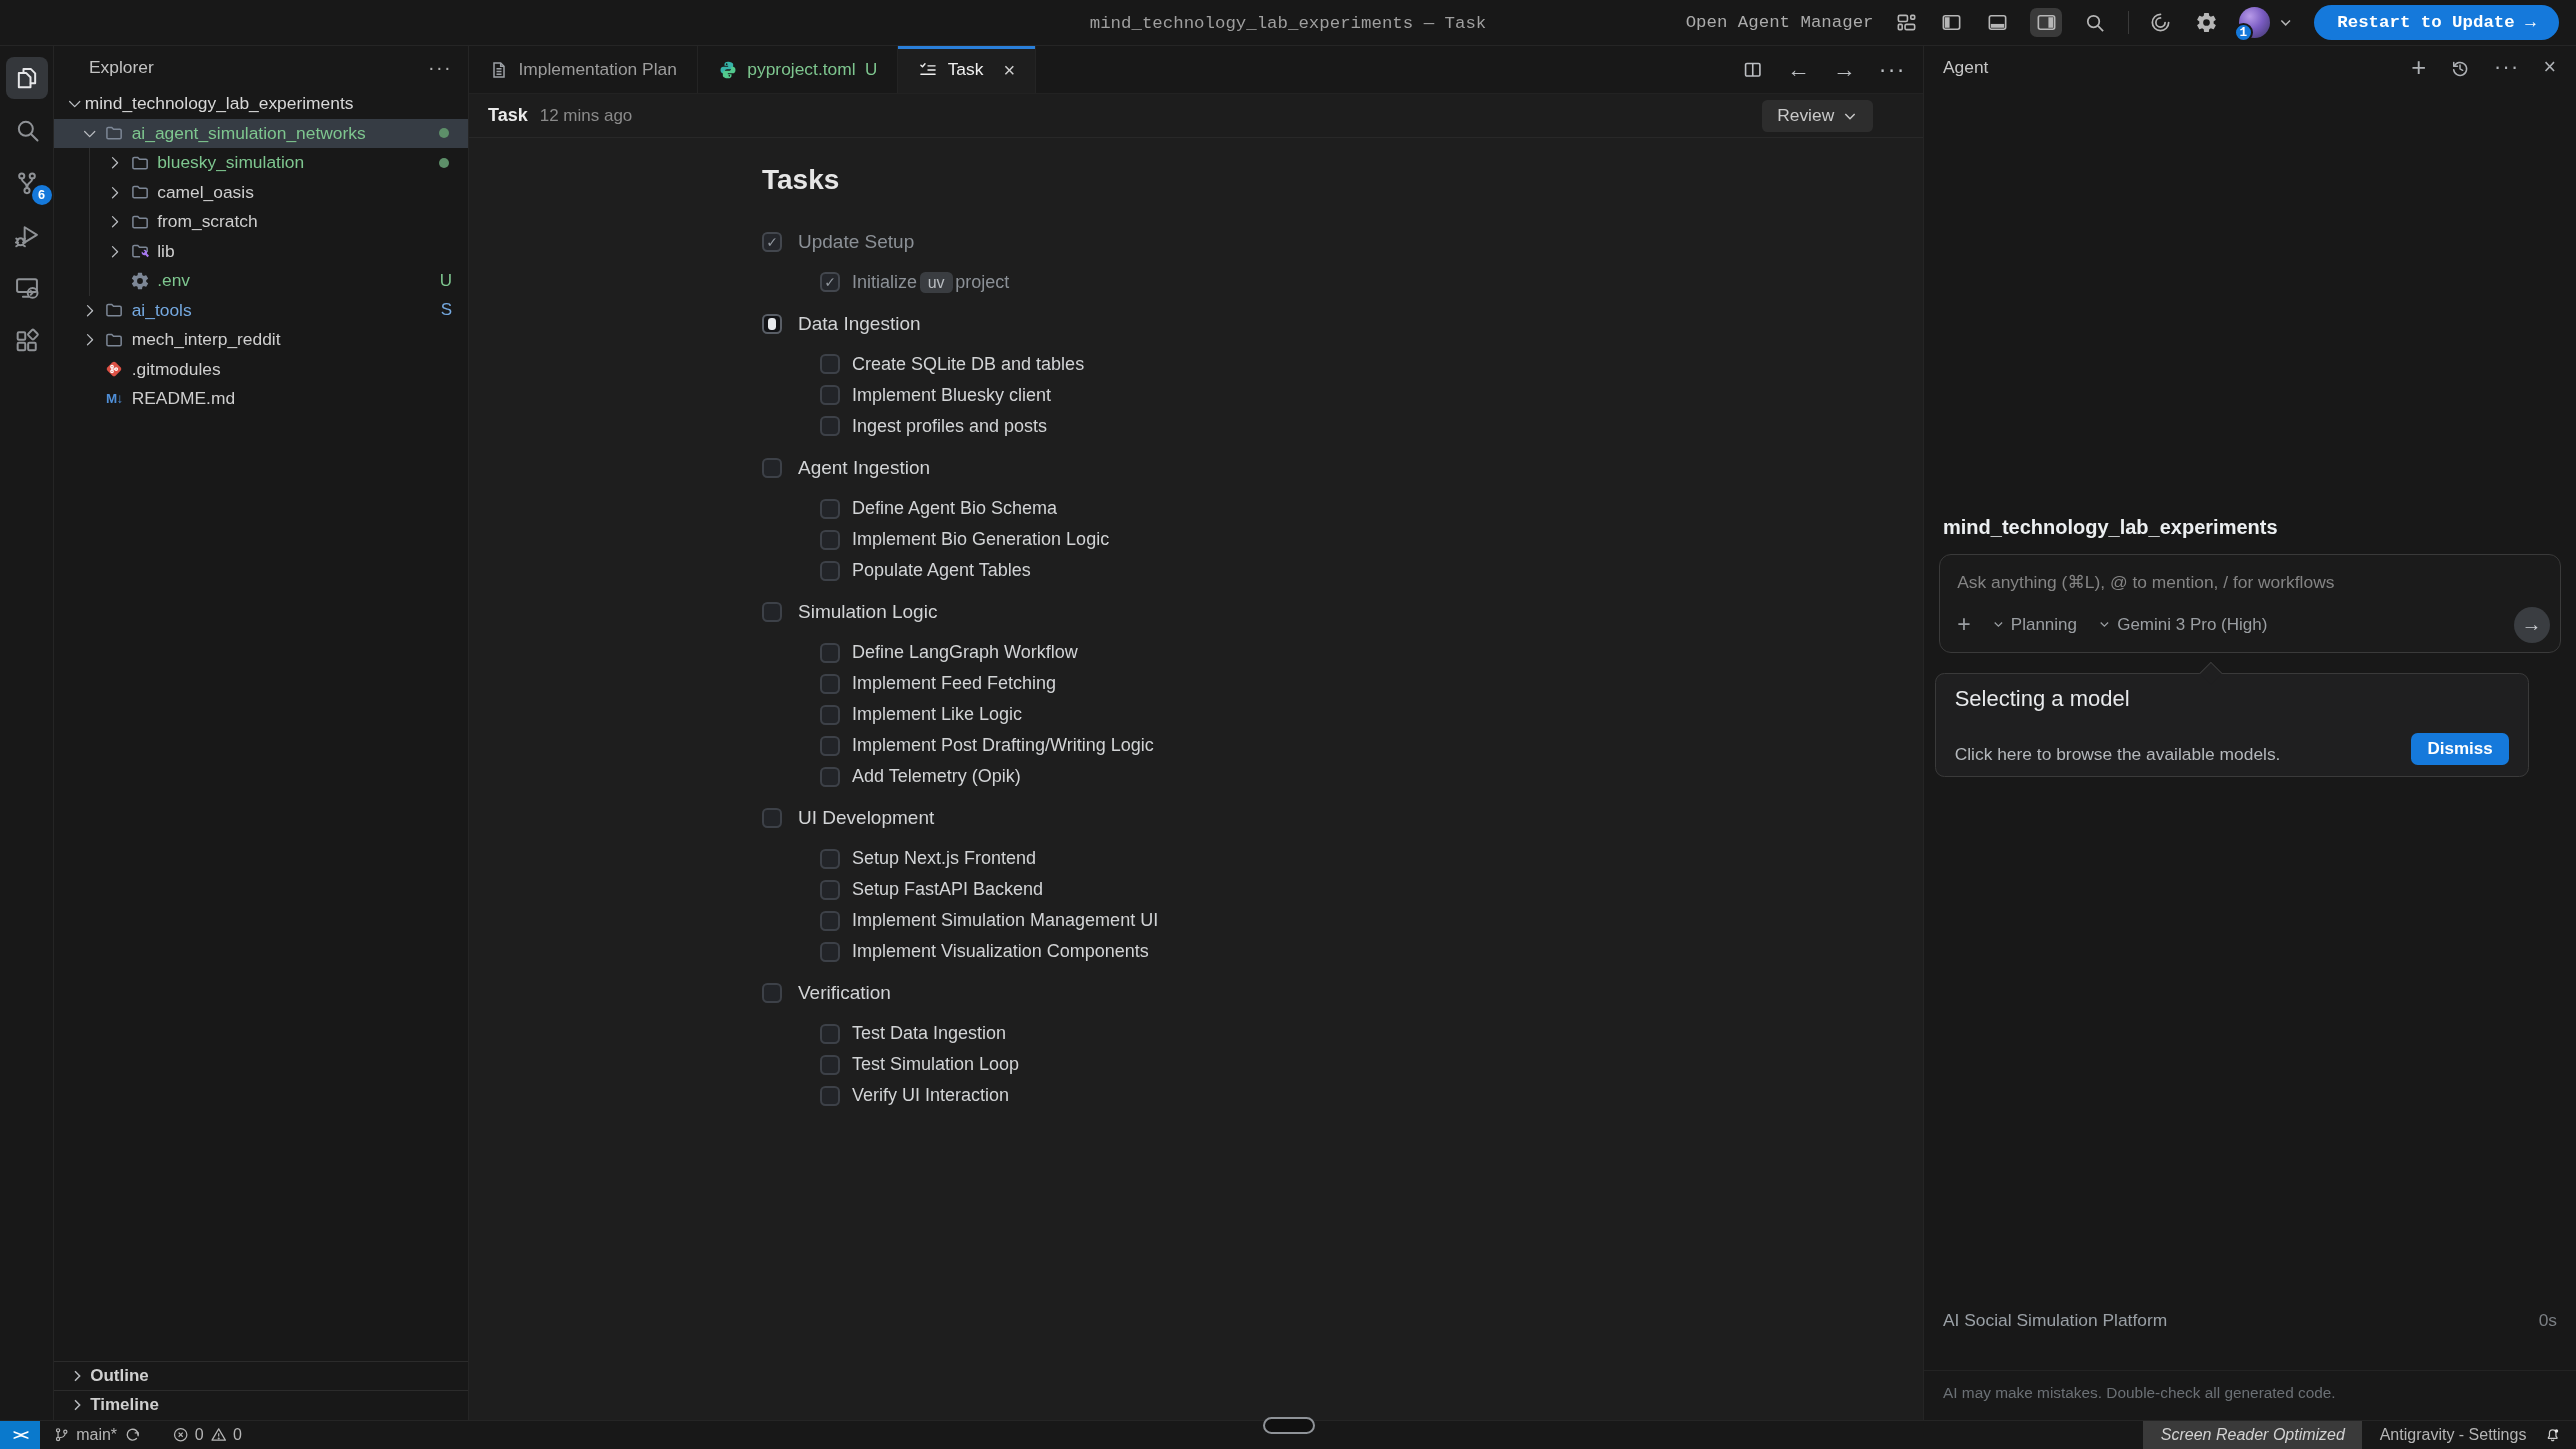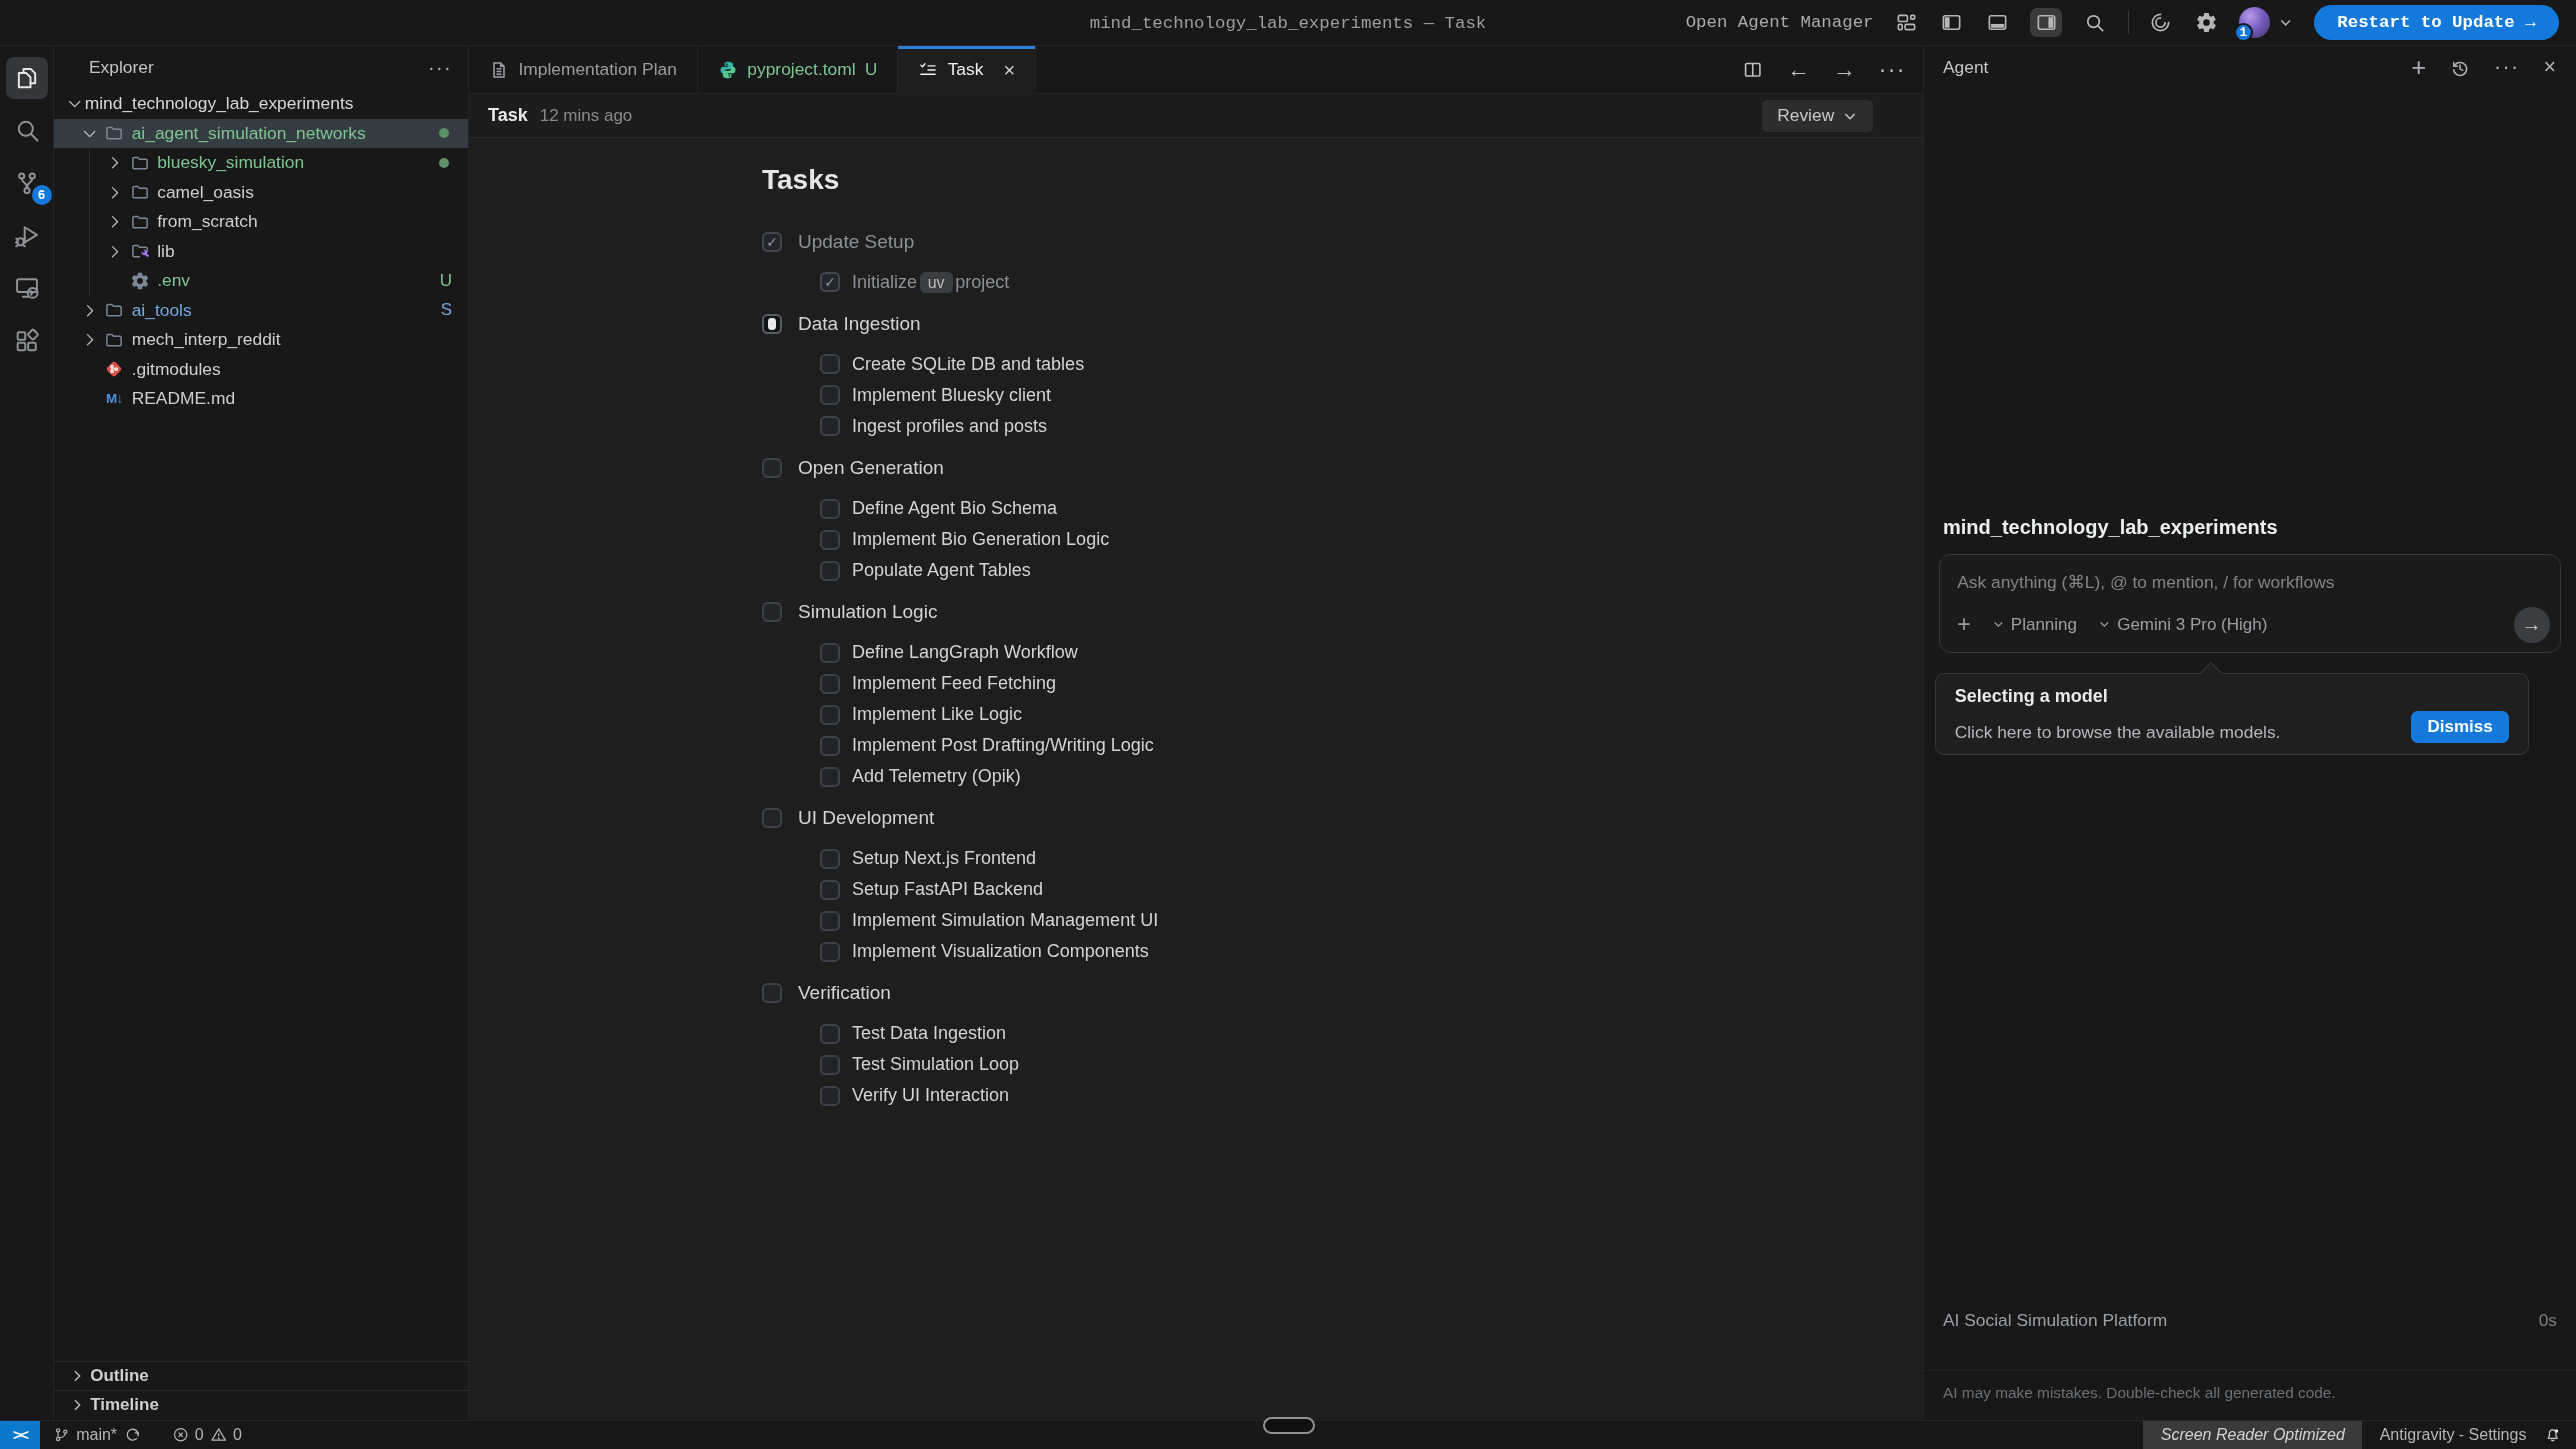--- a/index.html
+++ b/index.html
@@ -109,21 +109,21 @@
   .ws-title { position:absolute; top:470px; left:19px; font-size:20px; font-weight:700; color:#eceff1; }
   .ag-input { position:absolute; top:508px; left:14.8px; right:14.8px; height:99px; border:1.3px solid #3a3a3a; border-radius:12px; background:#1b1b1b; }
   .ag-placeholder { position:absolute; top:17.4px; left:17.4px; color:#848484; font-size:17.4px; }
   .ag-controls { position:absolute; left:17.4px; right:10.7px; bottom:9.4px; display:flex; align-items:center; gap:20px; color:#9b9fa3; font-size:17px; }
   .ag-ctl { display:flex; align-items:center; gap:5.4px; }
   .ag-ctl svg { width:14.8px; height:14.8px; }
   .ctl-plus { font-size:23px; font-weight:300; color:#9b9fa3; line-height:1; }
   .send-btn { margin-left:auto; width:36px; height:36px; border-radius:50%; background:#3a3d41; color:#cbced2; display:flex; align-items:center; justify-content:center; font-size:20px; }
   .ag-popup { position:absolute; top:627px; left:10.7px; width:594px; background:#1f1f20; border:1.3px solid #3a3a3a; border-radius:9.4px; padding:12px 19px 10.7px; }
   .ag-popup::before { content:""; position:absolute; top:-8.7px; left:267px; width:14.8px; height:14.8px; background:#1f1f20; border-left:1.3px solid #3a3a3a; border-top:1.3px solid #3a3a3a; transform:rotate(45deg); }
-  .pop-title { font-size:18px; font-weight:700; color:#e7e9eb; margin-bottom:4px; }
+  .pop-title { font-size:22px; font-weight:400; color:#e7e9eb; margin-bottom:21px; }
   .pop-row { display:flex; align-items:flex-end;gap:29px; }
   .pop-body { font-size:17.4px; color:#b4b8bc; }
   .dismiss-btn { margin-left:auto; background:#1579db; color:#fff; border:none; border-radius:6.7px; height:32px; padding:0 16px; font-family:inherit; font-size:17px; font-weight:700; }
   .ag-taskrow { position:absolute; left:19px; right:19px; bottom:89px; display:flex; align-items:center; color:#9aa0a6; font-size:17.4px; }
   .ag-duration { margin-left:auto; color:#7b7f84; }
   .ag-disclaimer { position:absolute; left:0; right:0; bottom:0; border-top:0.7px solid #232323; padding:13.4px 19px 17.4px; color:#6b7075; font-size:15.4px; }
 
   
   .statusbar { height:29.5px; flex:none; background:#181818; border-top:0.7px solid #252525; display:flex; align-items:center; font-size:16px; color:#b5b5b5; }
   .remote { width:40px; height:100%; background:#0a79cc; color:#fff; display:flex; align-items:center; justify-content:center; font-size:15.4px; font-weight:700; letter-spacing:-2px; }
@@ -508,21 +508,21 @@
                 <span><span>Implement Bluesky client</span></span>
               </div>
               <div class="titem">
                 <span class="cb"></span>
                 <span><span>Ingest profiles and posts</span></span>
               </div>
             </div>
             <div class="tsection">
               <div class="tsec-head">
                 <span class="cb "></span>
-                <span>Open Generation</span>
+                <span>Agent Ingestion</span>
               </div>
               <div class="titem">
                 <span class="cb"></span>
                 <span><span>Define Agent Bio Schema</span></span>
               </div>
               <div class="titem">
                 <span class="cb"></span>
                 <span><span>Implement Bio Generation Logic</span></span>
               </div>
               <div class="titem">

